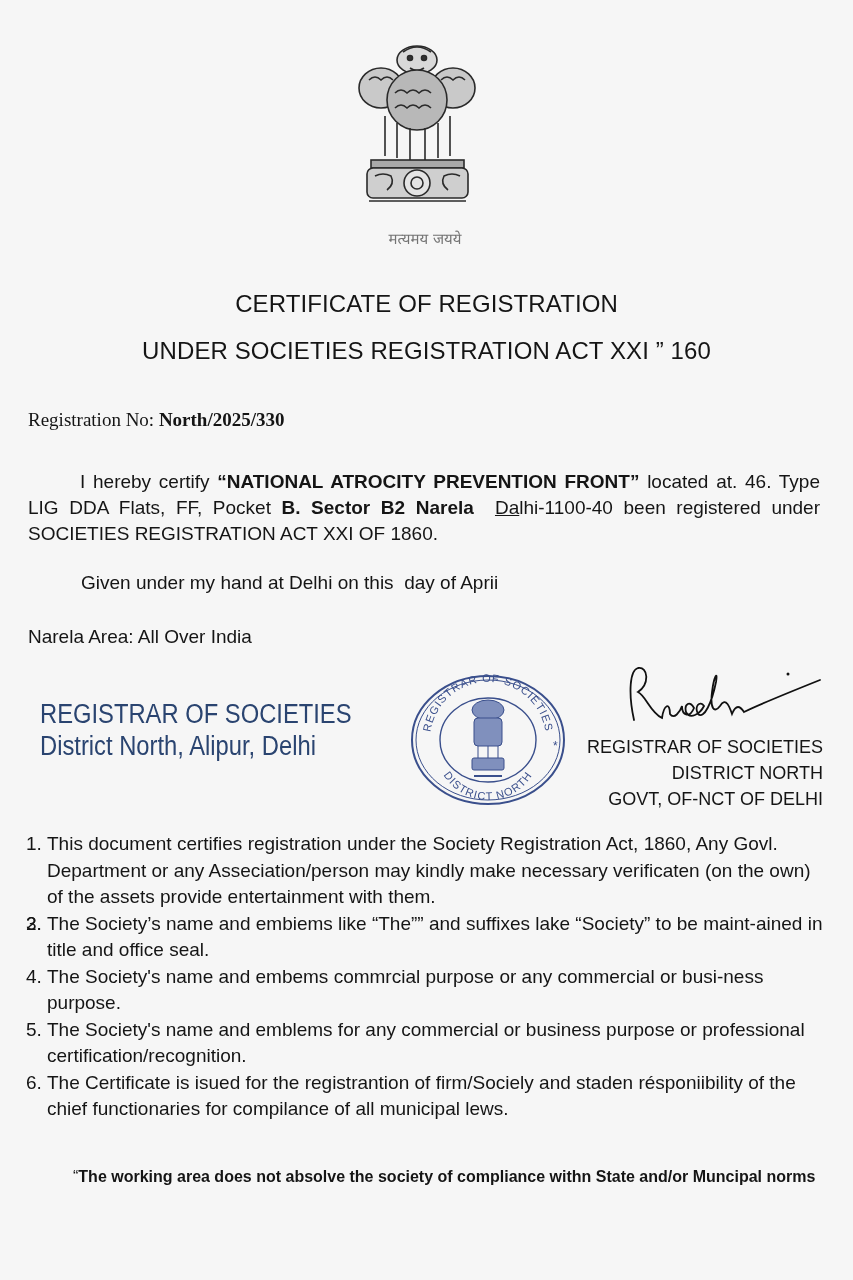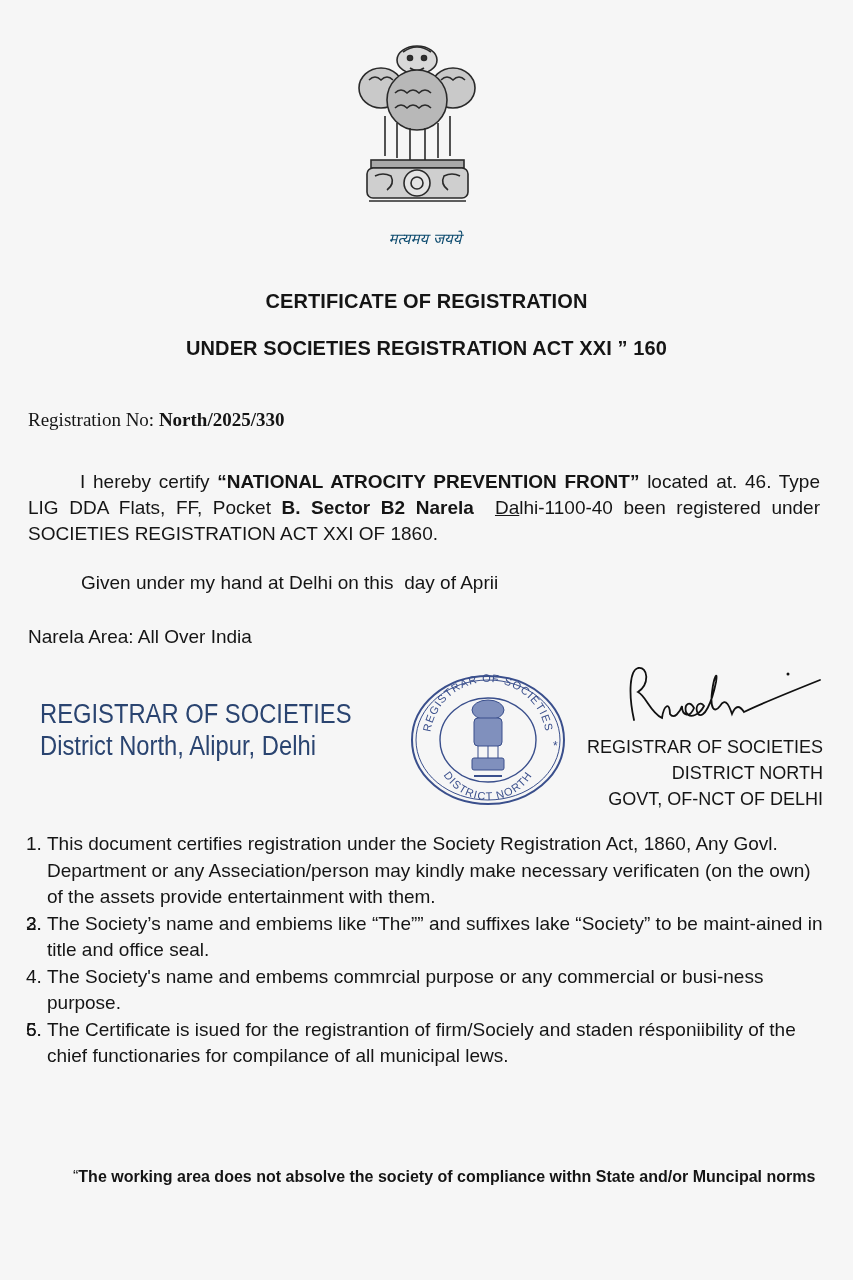--- a/index.html
+++ b/index.html
@@ -5,22 +5,22 @@
   html, body { margin: 0; padding: 0; }
   body {
     width: 853px; height: 1280px; overflow: hidden;
     background: #f6f6f6;
     font-family: "Liberation Sans", sans-serif;
     color: #151515;
     position: relative;
   }
   .abs { position: absolute; }
   #emblem { left: 355px; top: 38px; width: 125px; height: 170px; }
-  #motto { left: 340px; top: 228px; width: 170px; text-align: center; font-family: "DejaVu Sans", sans-serif; font-size: 15px; color: #0c4a6e; font-style: italic; }
-  .title { left: 0; width: 853px; text-align: center; font-weight: bold; font-size: 20px; letter-spacing: 0.1px; }
+  #motto { left: 340px; top: 228px; width: 170px; text-align: center; font-family: "DejaVu Sans", sans-serif; font-size: 15px; color: #737373; }
+  .title { left: 0; width: 853px; text-align: center; font-weight: normal; font-size: 24px; letter-spacing: 0.1px; }
   #title1 { top: 290px; }
   #title2 { top: 337px; }
   #regno { left: 28px; top: 409px; font-size: 19px; font-family: Liberation Serif, serif; }
   #regno b { font-weight: bold; }
   #certify { left: 28px; top: 469px; width: 792px; font-size: 19px; line-height: 26px; text-align: justify; }
   #certify .indent { display: inline-block; width: 52px; }
   #certify u { text-decoration: underline; }
   #given { left: 81px; top: 572px; font-size: 19px; }
   #given b { font-weight: normal; }
   #area { left: 28px; top: 626px; font-size: 19px; }
@@ -129,19 +129,19 @@
   <div>REGISTRAR OF SOCIETIES</div>
   <div>DISTRICT NORTH</div>
   <div>GOVT, OF-NCT OF DELHI</div>
 </div>
 
 <ol id="notes" class="abs">
   <li><span class="num">1.</span><span>This document certifies registration under the Society Registration Act, 1860, Any Govl. Department or any Asseciation/person may kindly make necessary verificaten (on the own) of the assets provide entertainment with them.</span></li>
   <li><span class="num">2.</span></li>
   <li><span class="num">3.</span><span>The Society’s name and embiems like “The”” and suffixes lake “Society” to be maint-ained in title and office seal.</span></li>
   <li><span class="num">4.</span><span>The Society's name and embems commrcial purpose or any commercial or busi-ness purpose.</span></li>
-  <li><span class="num">5.</span></li>
+  <li><span class="num">5.</span><span>The Society's name and emblems for any commercial or business purpose or professional certification/recognition.</span></li>
   <li><span class="num">6.</span><span>The Certificate is isued for the registrantion of firm/Sociely and staden résponiibility of the chief functionaries for compilance of all municipal lews.</span></li>
 </ol>
 
 <div id="footnote" class="abs">
   <span class="q">“</span><span>The working area does not absolve the society of compliance withn State and/or Muncipal norms</span>
 </div>
 
 </body></html>

